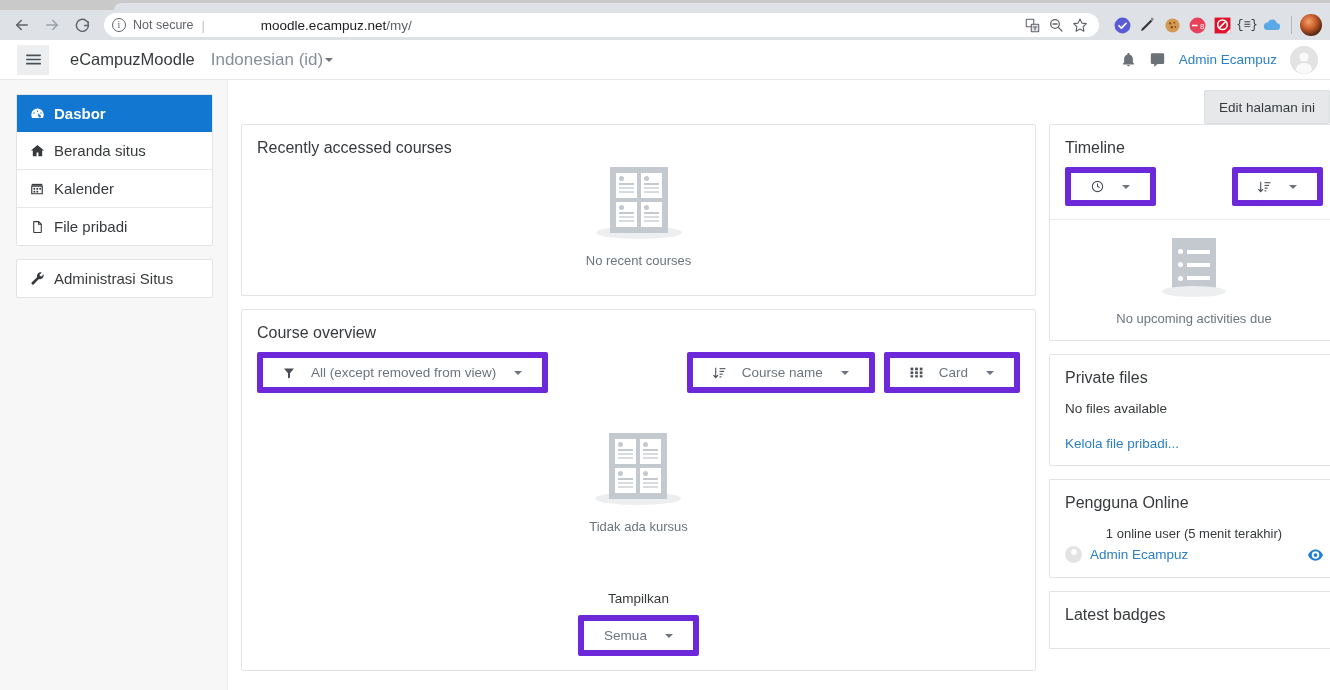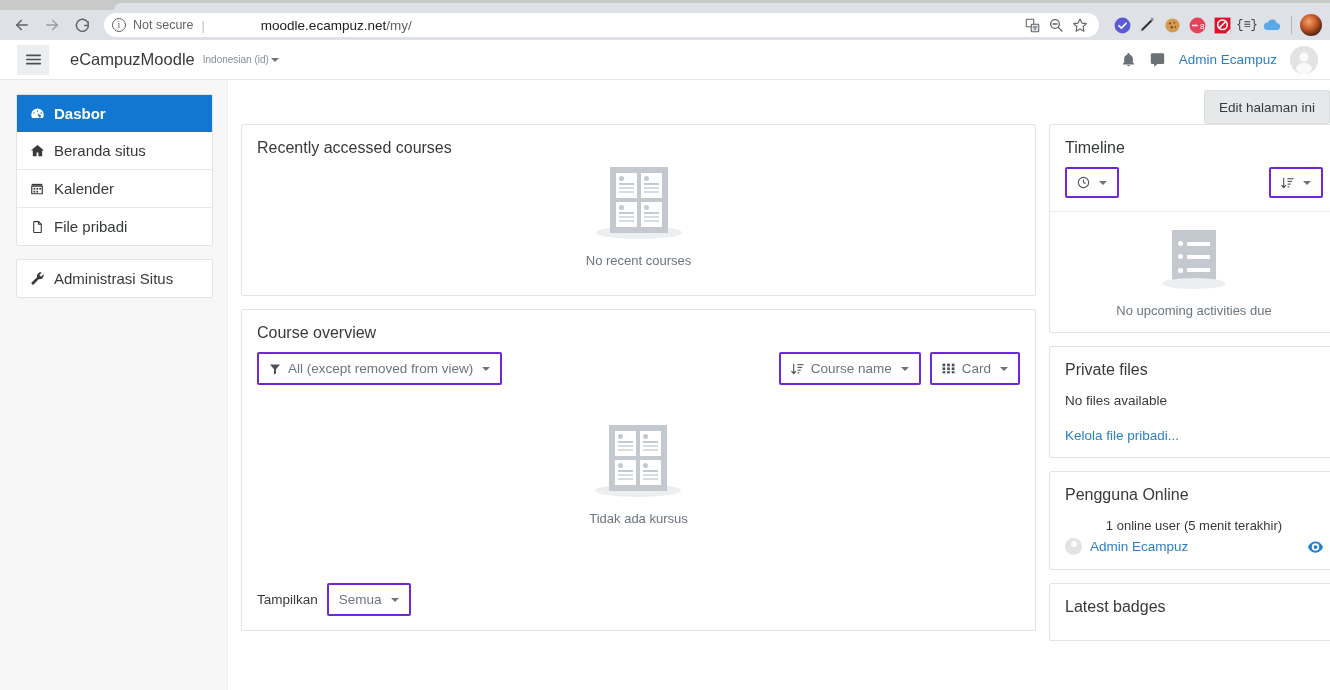--- a/index.html
+++ b/index.html
@@ -129,23 +129,23 @@
     font-size: 15px;
     flex: none;
   }
   .brand {
     font-size: 16.5px;
     color: #373a3c;
     margin-left: 21px;
     white-space: nowrap;
   }
   .lang-select {
-    font-size: 10px;
+    font-size: 17px;
     color: #868e96;
-    margin-left: 8px;
+    margin-left: 16px;
     display: flex; align-items: center; 
     white-space: nowrap;
   }
   .nav-right {
     margin-left: auto;
     display: flex; align-items: center; gap: 13px;
   }
   .nav-icon { color: #6b7276; display: flex; align-items: center; }
   .user-link {
     font-size: 13.5px;
@@ -324,25 +324,25 @@
   
   .ctl-row {
     display: flex;
     align-items: center;
     justify-content: space-between;
   }
   .ctl-group { display: flex; gap: 9px; }
   .dd {
     display: inline-flex;
     align-items: center;
-    gap: 7px;
-    border: 2px solid #6d28d9;
+    gap: 16px;
+    border: 6px solid #6d28d9;
     background: #ffffff;
     border-radius: 2px;
-    padding: 7px 10px;
+    padding: 7px 20px;
     font-size: 13.5px;
     color: #6c757d;
     white-space: nowrap;
   }
   .dd .dd-ic { color: #495057; display: flex; align-items: center; }
   .caret {
     width: 0; height: 0;
     border-left: 4px solid transparent;
     border-right: 4px solid transparent;
     border-top: 4px solid #6c757d;
@@ -354,20 +354,21 @@
     display: flex;
     align-items: center;
     justify-content: center;
     padding: 20px 0 10px;
   }
   .paging {
     display: flex;
     align-items: center;
     gap: 9px;
     margin-top: 28px;
+    flex-direction: column;
   }
   .paging-label { font-size: 13.5px; color: #373a3c; }
 
   
   .block-hr {
     border: none;
     border-top: 1px solid #ececec;
     margin: 13px -15px 0 -15px;
   }
   .timeline-ctl {

